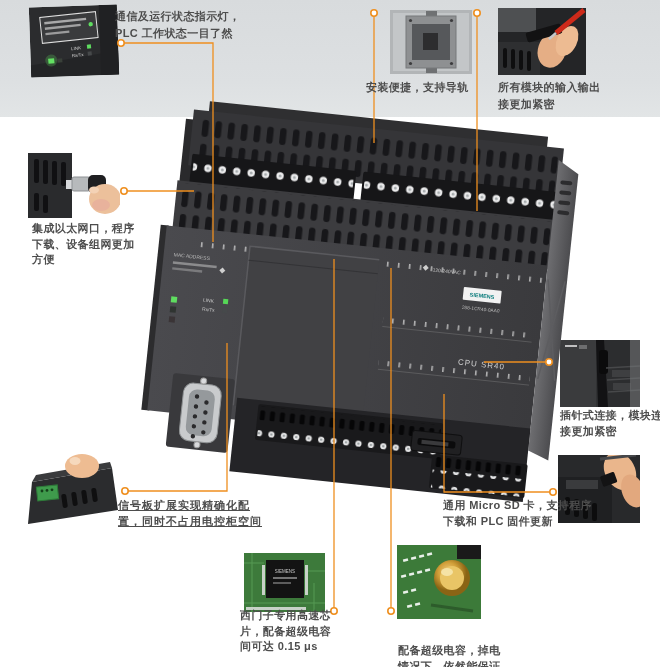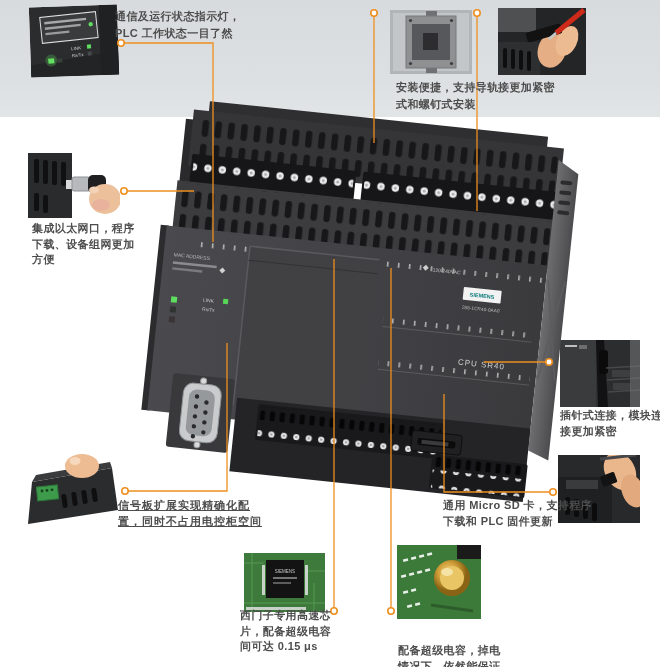--- a/index.html
+++ b/index.html
@@ -365,26 +365,26 @@
       <circle cx="334" cy="611" r="3.2"></circle>
       <circle cx="391" cy="611" r="3.2"></circle>
     </g>
   </svg>
 
   <div class="ann" style="left:115px;top:8px;">
     <div>通信及运行状态指示灯，</div>
     <div>PLC 工作状态一目了然</div>
   </div>
 
-  <div class="ann" style="left:396px;top:79px;">
+  <div class="ann" style="left:366px;top:79px;">
     <div>安装便捷，支持导轨</div>
-    <div>式和螺钉式安装</div>
   </div>
 
   <div class="ann" style="left:498px;top:79px;">
+    <div>所有模块的输入输出</div>
     <div>接更加紧密</div>
   </div>
 
   <div class="ann small" style="left:32px;top:221px;">
     <div>集成以太网口，程序</div>
     <div>下载、设备组网更加</div>
     <div>方便</div>
   </div>
 
   <div class="ann small" style="left:118px;top:498px;letter-spacing:1px;text-decoration:underline;">

